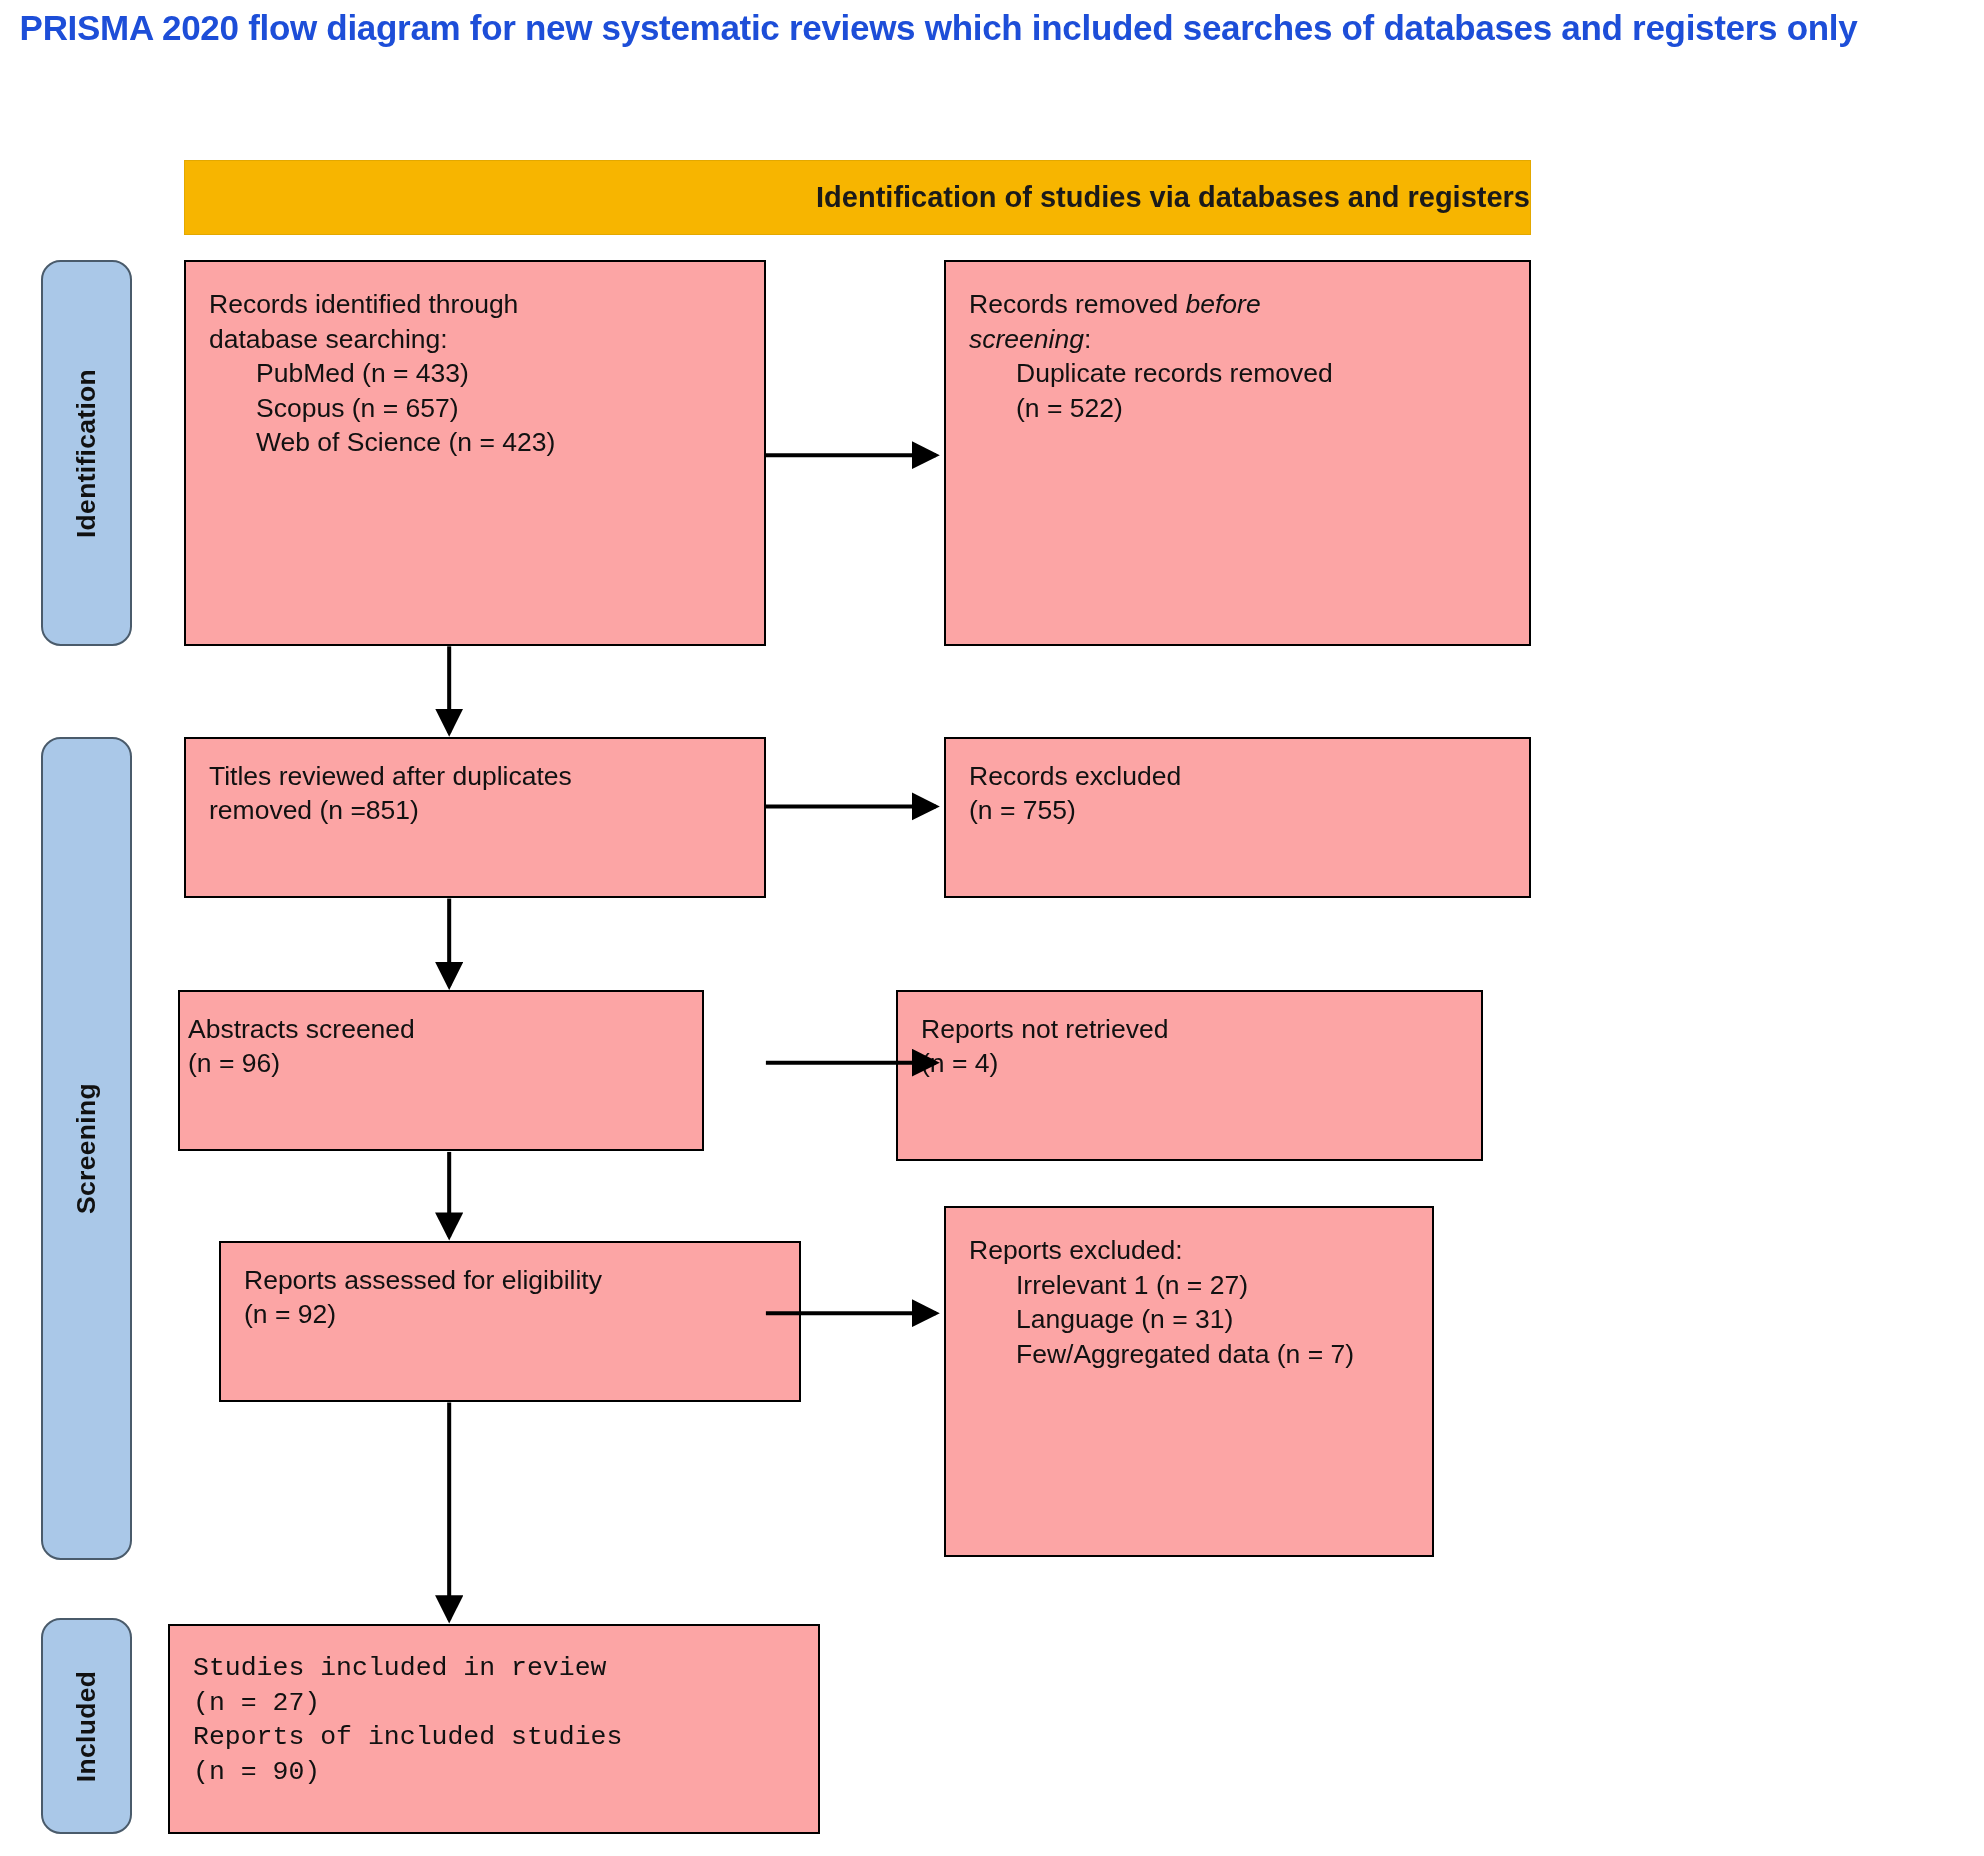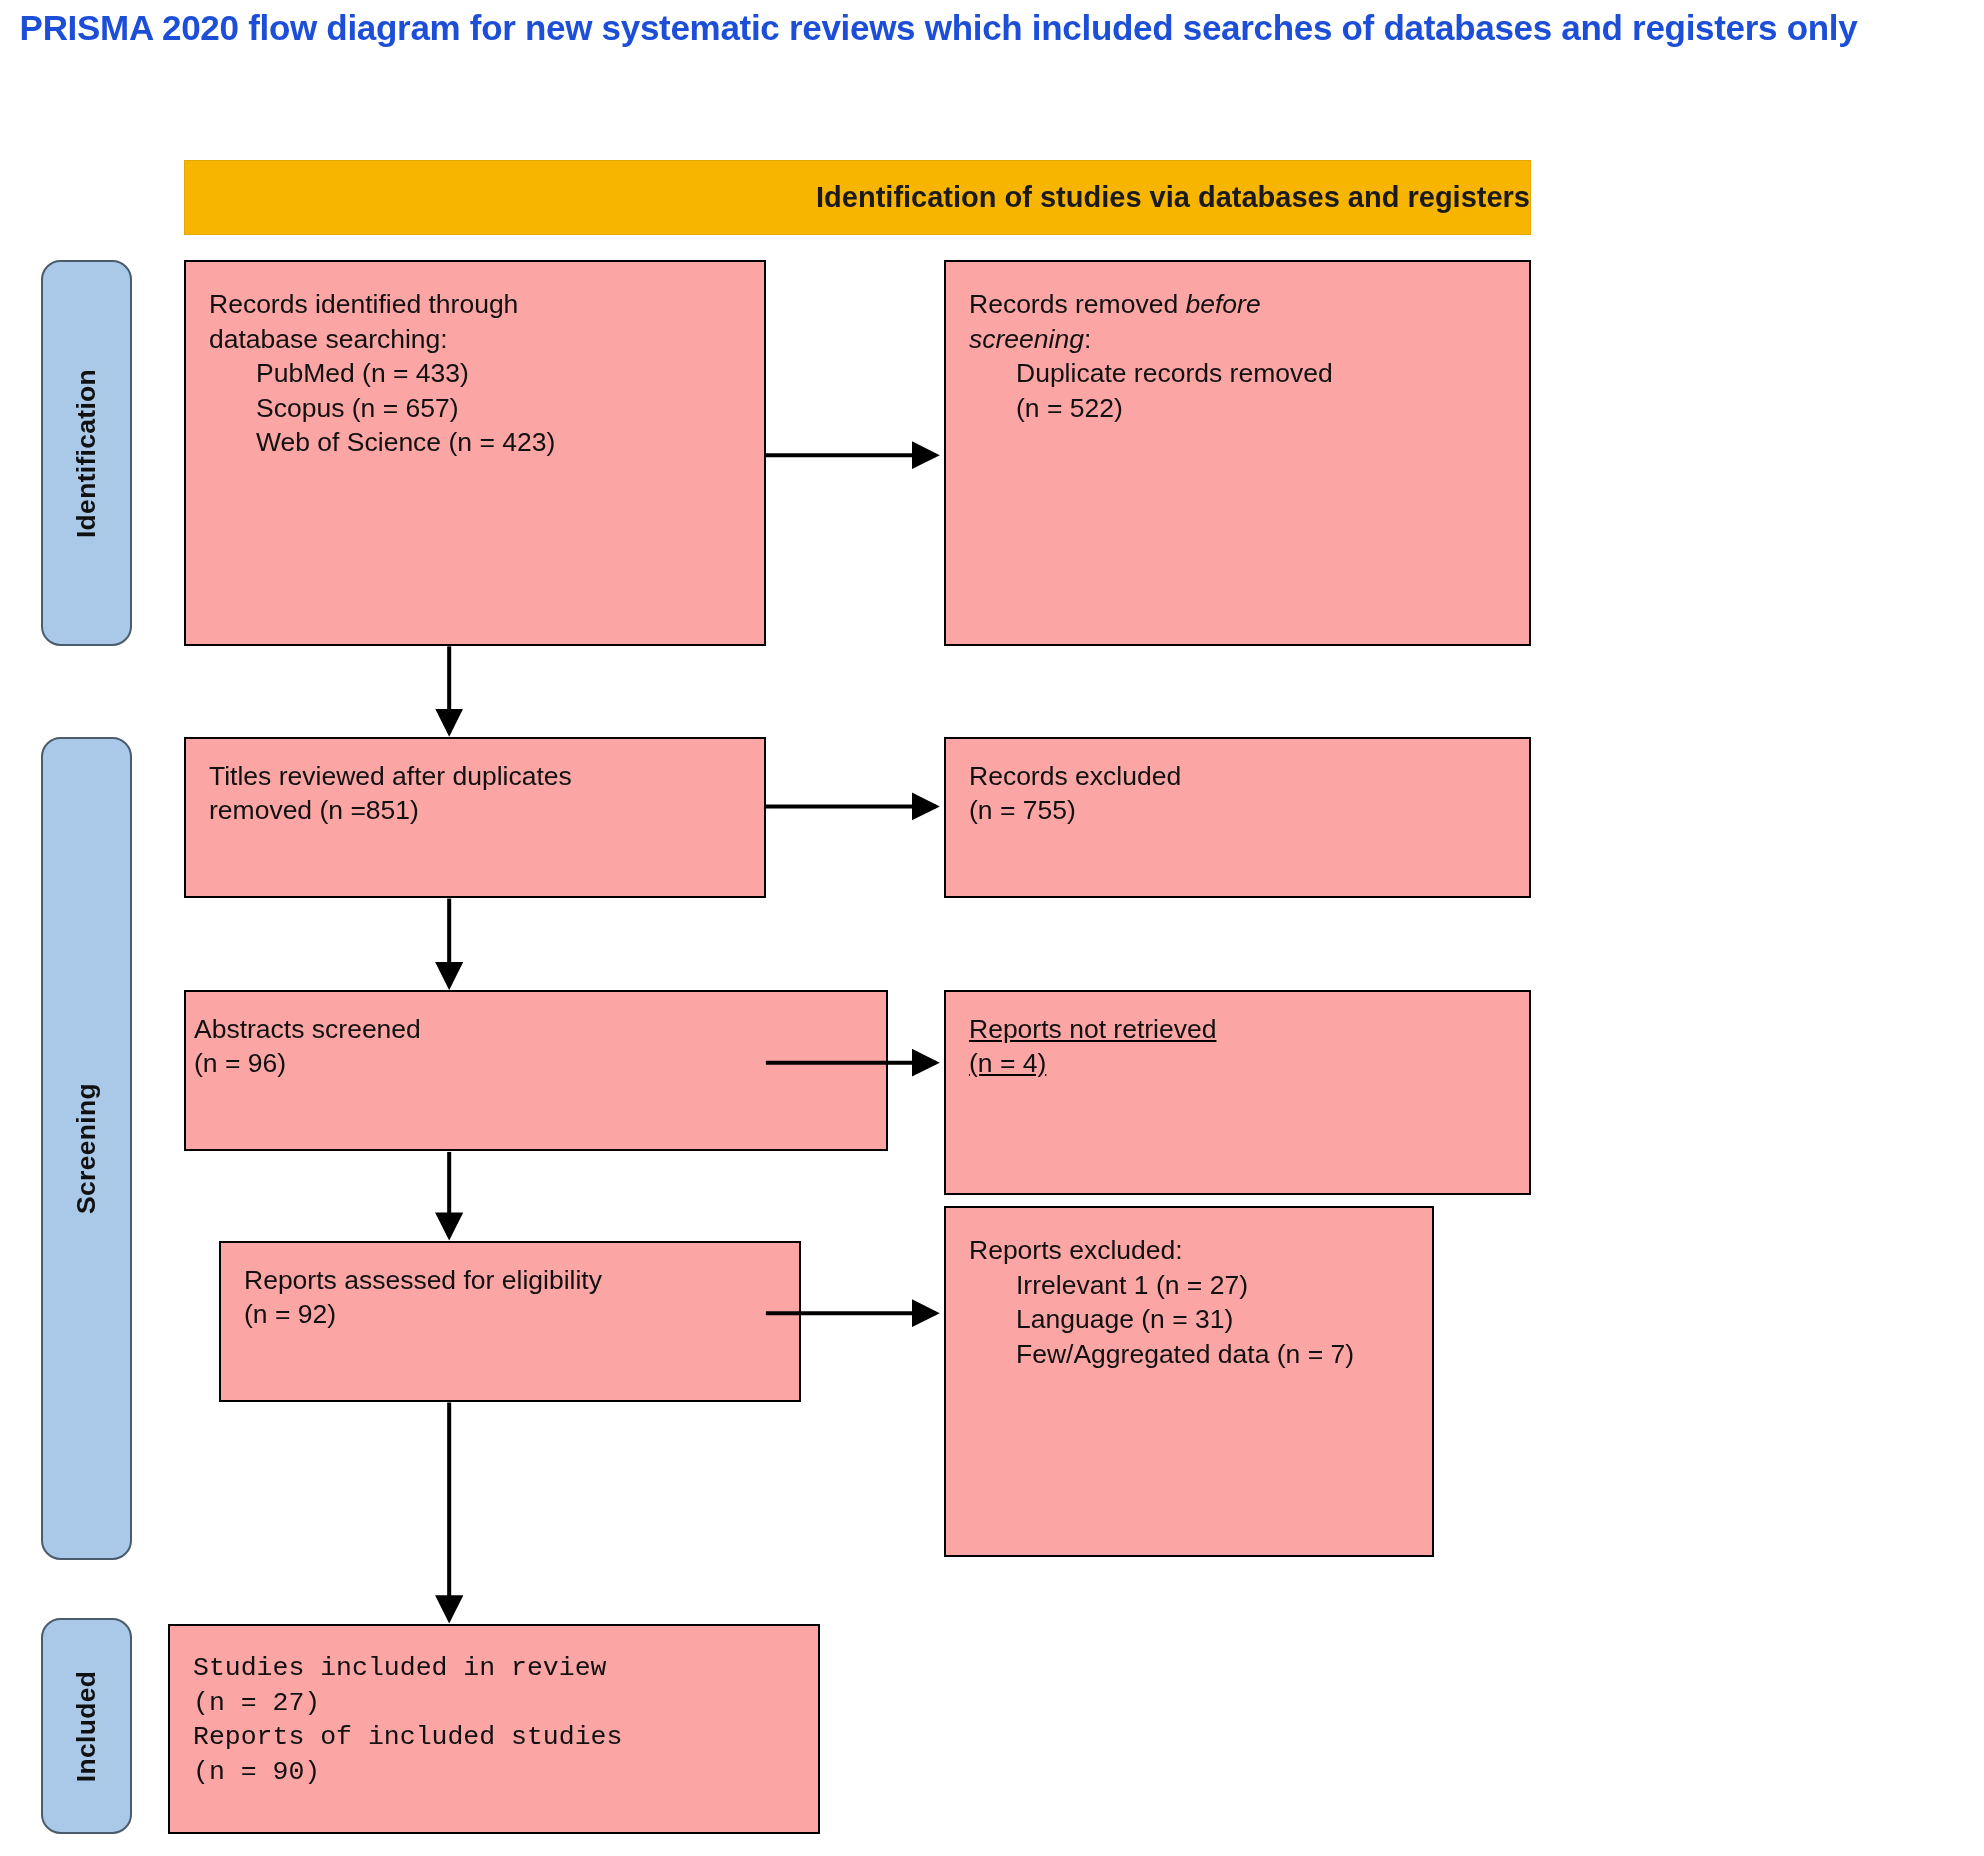--- a/index.html
+++ b/index.html
@@ -85,28 +85,28 @@
     line-height: 1.30;
     color: #111111;
     white-space: nowrap;
   }
   .flow-box .line.indent { padding-left: 47px; }
   .flow-box .line em { font-style: italic; }
 
   
   #box-records-identified   { left: 184px; top: 260px;  width: 582px; height: 386px; }
   #box-titles-reviewed      { left: 184px; top: 737px; width: 582px; height: 161px; }
-  #box-abstracts-screened   { left: 184px; top: 990px; width: 704px; height: 161px; padding-left: 8px; }
+  #box-abstracts-screened   { left: 178px; top: 990px; width: 526px; height: 161px; padding-left: 8px; }
   #box-reports-eligibility  { left: 184px; top: 1241px; width: 582px; height: 161px; margin-left: 35px; }
   #box-studies-included     { left: 168px; top: 1624px; width: 652px; height: 210px; font-family: Liberation Mono, monospace; }
 
   
   #box-records-removed      { left: 944px; top: 260px;  width: 587px; height: 386px; }
   #box-records-excluded     { left: 944px; top: 737px; width: 587px; height: 161px; }
-  #box-reports-not-retrieved{ left: 944px; top: 990px; width: 587px; height: 205px; text-decoration: underline; }
+  #box-reports-not-retrieved{ left: 896px; top: 990px; width: 587px; height: 171px; }
   #box-reports-excluded     { left: 944px; top: 1206px; width: 490px; height: 351px; }
 
   
   #box-records-identified .stack,
   #box-records-removed .stack,
   #box-reports-excluded .stack,
   #box-studies-included .stack { padding-top: 5.8px; }
 
   
   #connectors {

